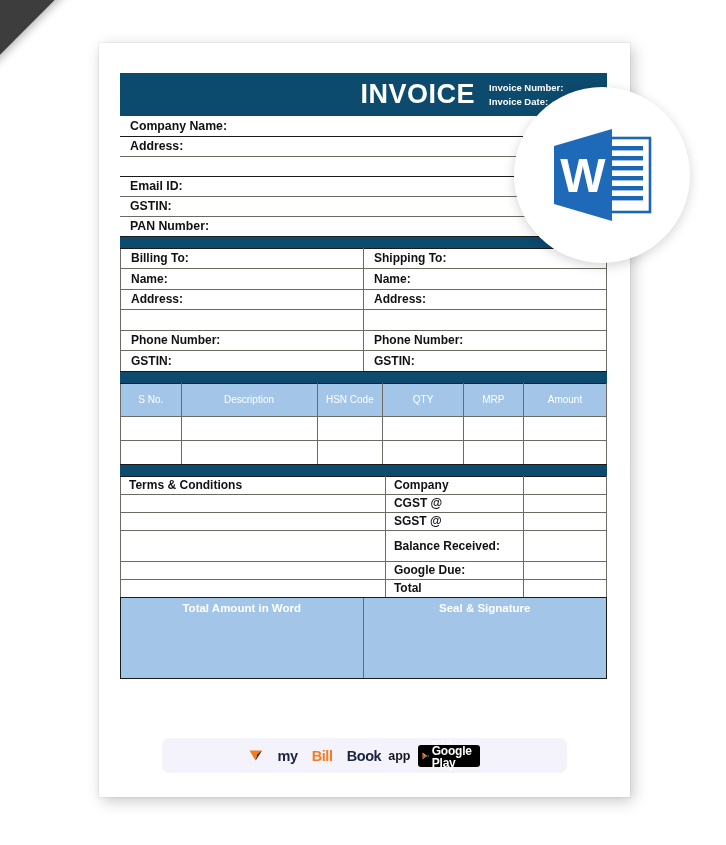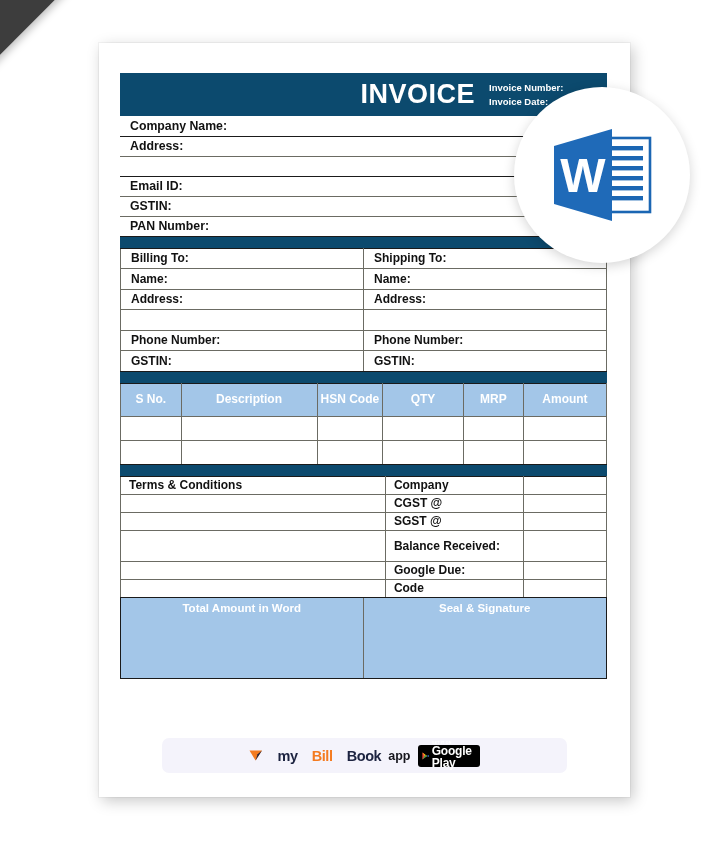--- a/index.html
+++ b/index.html
@@ -44,21 +44,21 @@
   #party-table{width:100%;border-collapse:collapse;table-layout:fixed;}
   #party-table td{
     height:20.5px;font-size:12px;font-weight:bold;color:#111;
     padding:0 0 0 10px;border:1.3px solid #6b6b63;box-sizing:border-box;
   }
   #party-table tr:first-child td{border-top:1.6px solid #1a1a1a;}
   #party-table tr:last-child td{border-bottom:1.6px solid #1a1a1a;}
   
   #items-table{width:100%;border-collapse:collapse;table-layout:fixed;}
   #items-table th{
-    background:#A3C6E8;color:#ffffff;font-size:12px;font-weight:bold;
+    background:#A3C6E8;color:#ffffff;font-size:10px;font-weight:normal;
     height:30px;border:1.3px solid #6b6b63;line-height:1.15;
   }
   #items-table td{
     height:21px;border:1.3px solid #6b6b63;background:#fff;
   }
   #items-table tr:first-child th{border-top:1.6px solid #1a1a1a;}
   #items-table tr:last-child td{border-bottom:1.6px solid #1a1a1a;}
   
   #totals-table{width:100%;border-collapse:collapse;table-layout:fixed;}
   #totals-table td{
@@ -238,21 +238,21 @@
         <td>Balance Received:</td>
         <td></td>
       </tr>
       <tr class="t-row">
         <td></td>
         <td>Google Due:</td>
         <td></td>
       </tr>
       <tr class="t-row">
         <td></td>
-        <td>Code</td>
+        <td>Total</td>
         <td></td>
       </tr>
     </tbody>
       </table>
 
     <div id="bottom-boxes">
       <div class="bbox" id="box-words">Total Amount in Word</div>
       <div class="bbox" id="box-seal">Seal &amp; Signature</div>
     </div>
 

